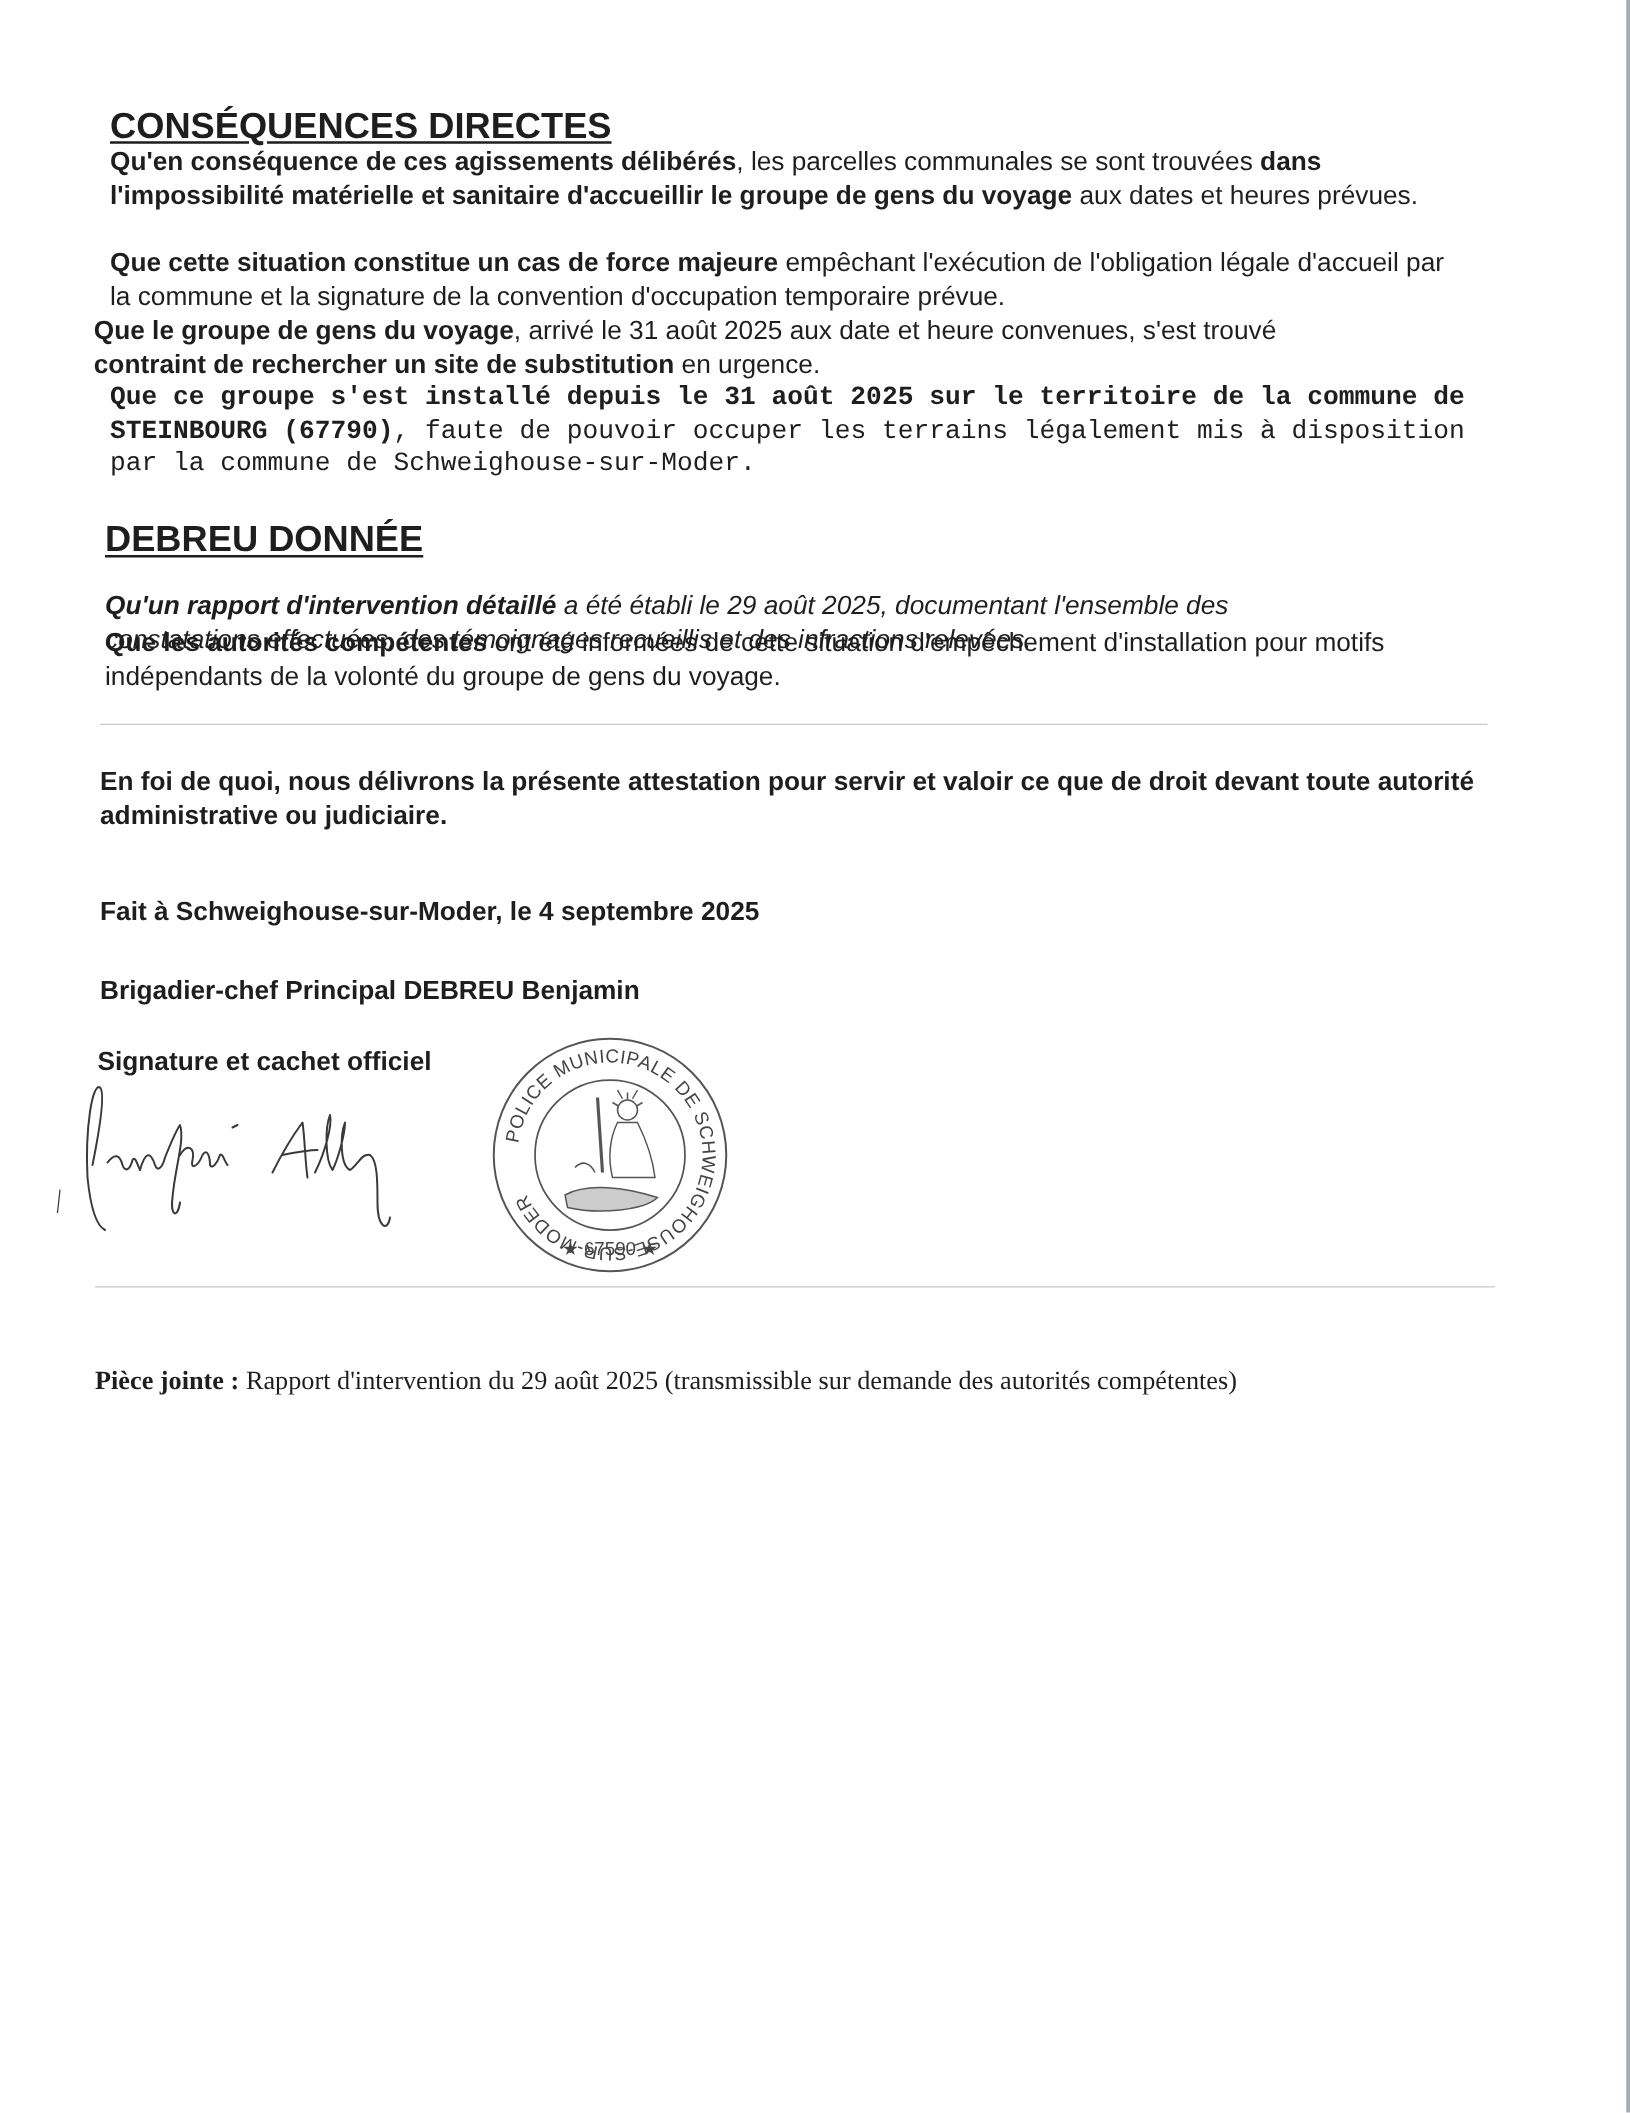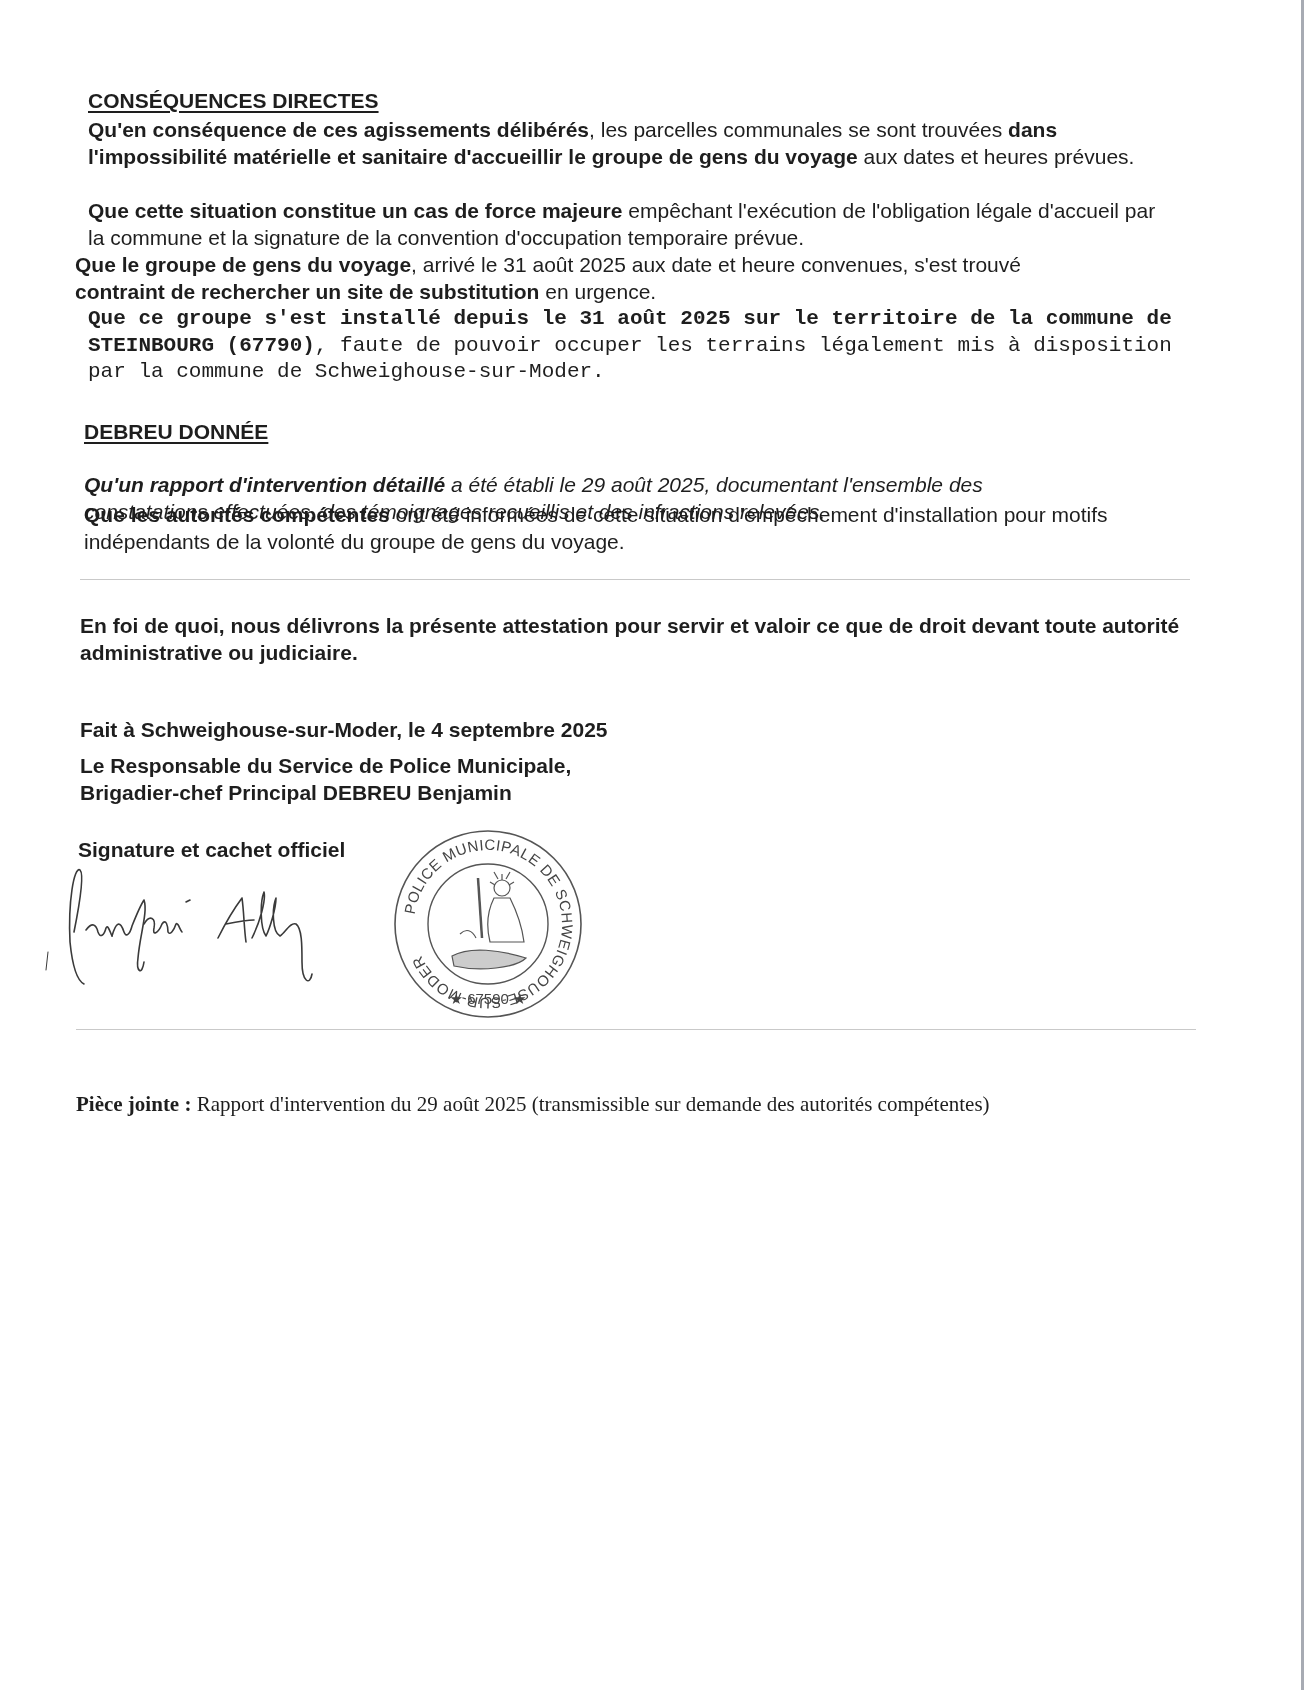--- a/index.html
+++ b/index.html
@@ -3,21 +3,21 @@
 <meta charset="utf-8">
 <style>
   html, body { margin: 0; padding: 0; background: #ffffff; }
   body {
     width: 1304px; height: 1690px; position: relative; overflow: hidden;
     font-family: "Liberation Sans", sans-serif; color: #1e1e1e;
   }
   .right-edge { position: absolute; top: 0; right: 0; width: 3px; height: 1690px; background: #a7abb3; }
   .page { position: absolute; left: 0; top: 0; width: 1300px; height: 1690px; }
   .block { position: absolute; font-size: 21px; line-height: 26.5px; }
-  .heading { font-weight: bold; text-decoration: underline; text-underline-offset: 3px; font-size: 21px; }
+  .heading { font-weight: bold; text-decoration: underline; text-underline-offset: 3px; font-size: 29px; }
   b { font-weight: bold; }
   .rule { position: absolute; height: 1px; background: #c9c9c9; }
   .bold-para { font-weight: bold; }
   .sig { position: absolute; }
 </style>
 </head>
 <body>
 
 <div class="page">
 
@@ -48,21 +48,20 @@
   <div class="block" style="left:84px; top:502px; width:1090px;">
     <b>Que les autorités compétentes</b><span> ont été informées de cette situation d'empêchement d'installation pour motifs indépendants de la volonté du groupe de gens du voyage.</span>
   </div>
 
   <div class="rule" style="left:80px; top:579px; width:1110px;"></div>
 
   <div class="block bold-para" style="left:80px; top:613px; width:1100px;">En foi de quoi, nous délivrons la présente attestation pour servir et valoir ce que de droit devant toute autorité administrative ou judiciaire.</div>
 
   <div class="block bold-para" style="left:80px; top:694px;margin-top:23px;">Fait à Schweighouse-sur-Moder, le 4 septembre 2025</div>
 
-  <div class="block bold-para" style="left:80px; top:753px;">Le Responsable du Service de Police Municipale,</div>
   <div class="block bold-para" style="left:80px; top:780px;">Brigadier-chef Principal DEBREU Benjamin</div>
 
   <div class="block bold-para" style="left:78px; top:837px;">Signature et cachet officiel</div>
 
   <svg class="sig" style="left:40px; top:862px;" width="380" height="130" viewBox="0 0 380 130">
     <g fill="none" stroke="#3a3a3a" stroke-width="1.6" stroke-linecap="round" stroke-linejoin="round">
       <path d="M34,70 C40,40 44,12 40,8 C34,4 28,40 30,80 C32,100 36,118 44,122"></path>
       <path d="M46,68 C52,60 56,62 58,70 C60,76 64,74 66,66 C68,62 70,70 72,74"></path>
       <path d="M72,74 C76,60 80,58 84,70 C86,76 90,72 92,64 C96,54 100,44 104,38 C108,50 100,72 98,96 C96,110 102,114 104,100"></path>
       <path d="M104,62 C110,52 116,56 114,66 C112,74 118,72 122,62 C126,56 128,64 128,70 C130,74 134,68 136,62 C138,60 140,68 142,70"></path>

